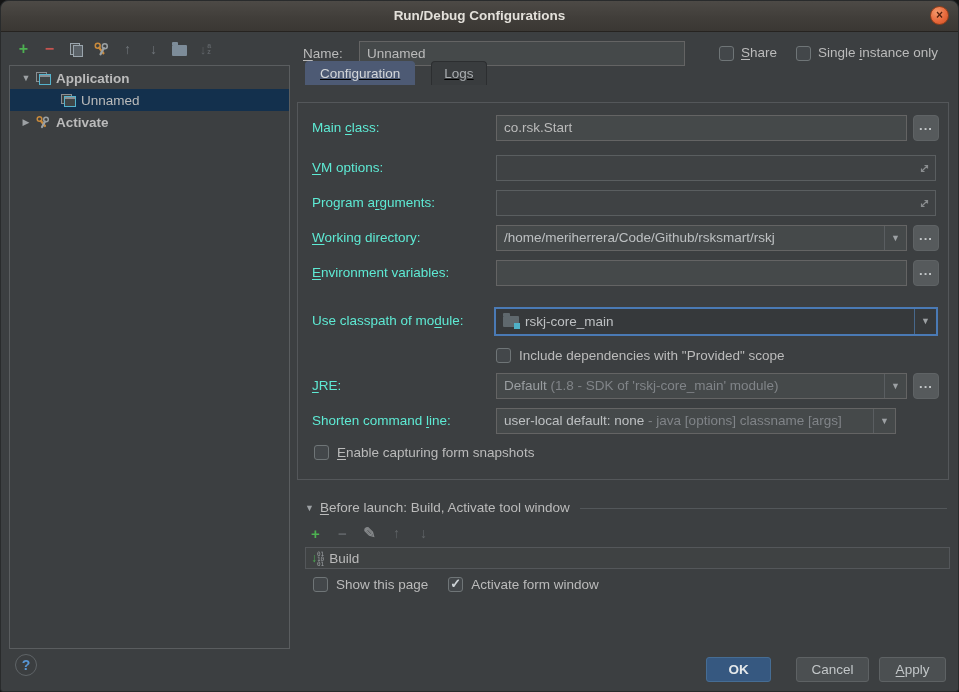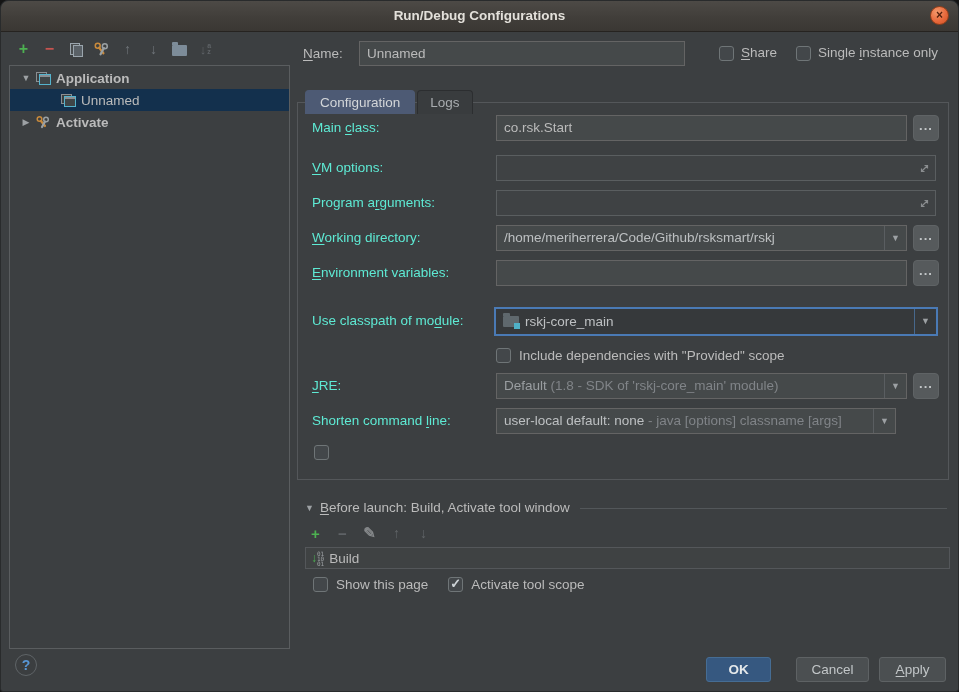--- a/index.html
+++ b/index.html
@@ -52,21 +52,21 @@
   .hdr-label{position:absolute;color:#bbbbbb;font-size:13.5px;}
   .name-input{position:absolute;left:358px;top:40px;width:326px;height:25px;background:#45494a;border:1px solid #646464;
     box-sizing:border-box;color:#bbbbbb;font-size:13.5px;font-family:"Liberation Sans",sans-serif;padding:0 7px;outline:none;}
   .cb{width:15px;height:15px;border:1px solid #6f7577;border-radius:3px;background:#43474a;display:inline-block;
     box-sizing:border-box;position:relative;flex:none;}
   .cb .mark{display:none;font-style:normal;position:absolute;left:1px;top:-2px;color:#ced3d7;font-size:13px;font-weight:bold;}
   .cb.checked .mark{display:block;}
   .hdr-cb{position:absolute;}
 
   
-  .tabs{position:absolute;left:304px;top:89px;display:flex;gap:2px;height:24px;z-index:3;}
+  .tabs{position:absolute;left:304px;top:60px;display:flex;gap:16px;height:24px;z-index:3;text-decoration:underline;}
   .tab{height:24px;line-height:24px;padding:0 12px;font-size:13.5px;color:#a9adb0;background:#393c3e;
     border:1px solid #2c2e30;border-bottom:none;border-radius:4px 4px 0 0;box-sizing:border-box;}
   .tab.active{background:#4d5a74;color:#d3d6d9;border-color:#4d5a74;padding:0 14px;}
 
   
   .tab-panel{position:absolute;left:296px;top:101px;width:652px;height:378px;border:1px solid #54575a;box-sizing:border-box;background:#3c3f41;z-index:2;}
   .flabel{position:absolute;left:14px;color:#5eead4;font-size:13.5px;line-height:26px;white-space:nowrap;}
   .tfield{position:absolute;height:26px;background:#45494a;border:1px solid #646464;box-sizing:border-box;
     color:#bbbbbb;font-size:13.5px;line-height:24px;padding:0 7px;white-space:nowrap;overflow:hidden;}
   .tfield.dim{background:#3f4244;border-color:#5a5e60;}
@@ -267,20 +267,21 @@
     <div class="combo" style="left:198px;top:305px;width:400px;">
       <span class="main">user-local default: none</span>
       <span class="hint"> <span>- java [options] classname [args]</span></span>
       <span class="arrow-sec">
           <i class="dd-ar">▼</i>
         </span>
     </div>
 
     <div class="cb-row" style="left:16px;top:341px;">
       <span class="cb"></span>
+      <span><u>E</u>nable capturing form snapshots</span>
     </div>
   </div>
 
   <div class="bl-header">
     <span class="bl-arrow">▼</span>
     <span><u>B</u>efore launch: Build, Activate tool window</span>
     <span class="bl-line"></span>
   </div>
 
   <div class="bl-toolbar">
@@ -313,21 +314,21 @@
     <span>Build</span>
   </div>
 
   <div class="cb-row" style="left:312px;top:575px;">
     <span class="cb"></span>
     <span>Show this page</span>
     <span style="width:4px;"></span>
     <span class="cb checked">
         <i class="mark">✓</i>
       </span>
-    <span>Activate tool scope</span>
+    <span>Activate form window</span>
   </div>
 
   <div class="help-btn"><span>?</span></div>
   <div class="btn primary" style="left:705px;width:65px;">OK</div>
   <div class="btn" style="left:795px;width:73px;">Cancel</div>
   <div class="btn" style="left:878px;width:67px;"><u>A</u>pply</div>
 
 </div>
 
 </body></html>

